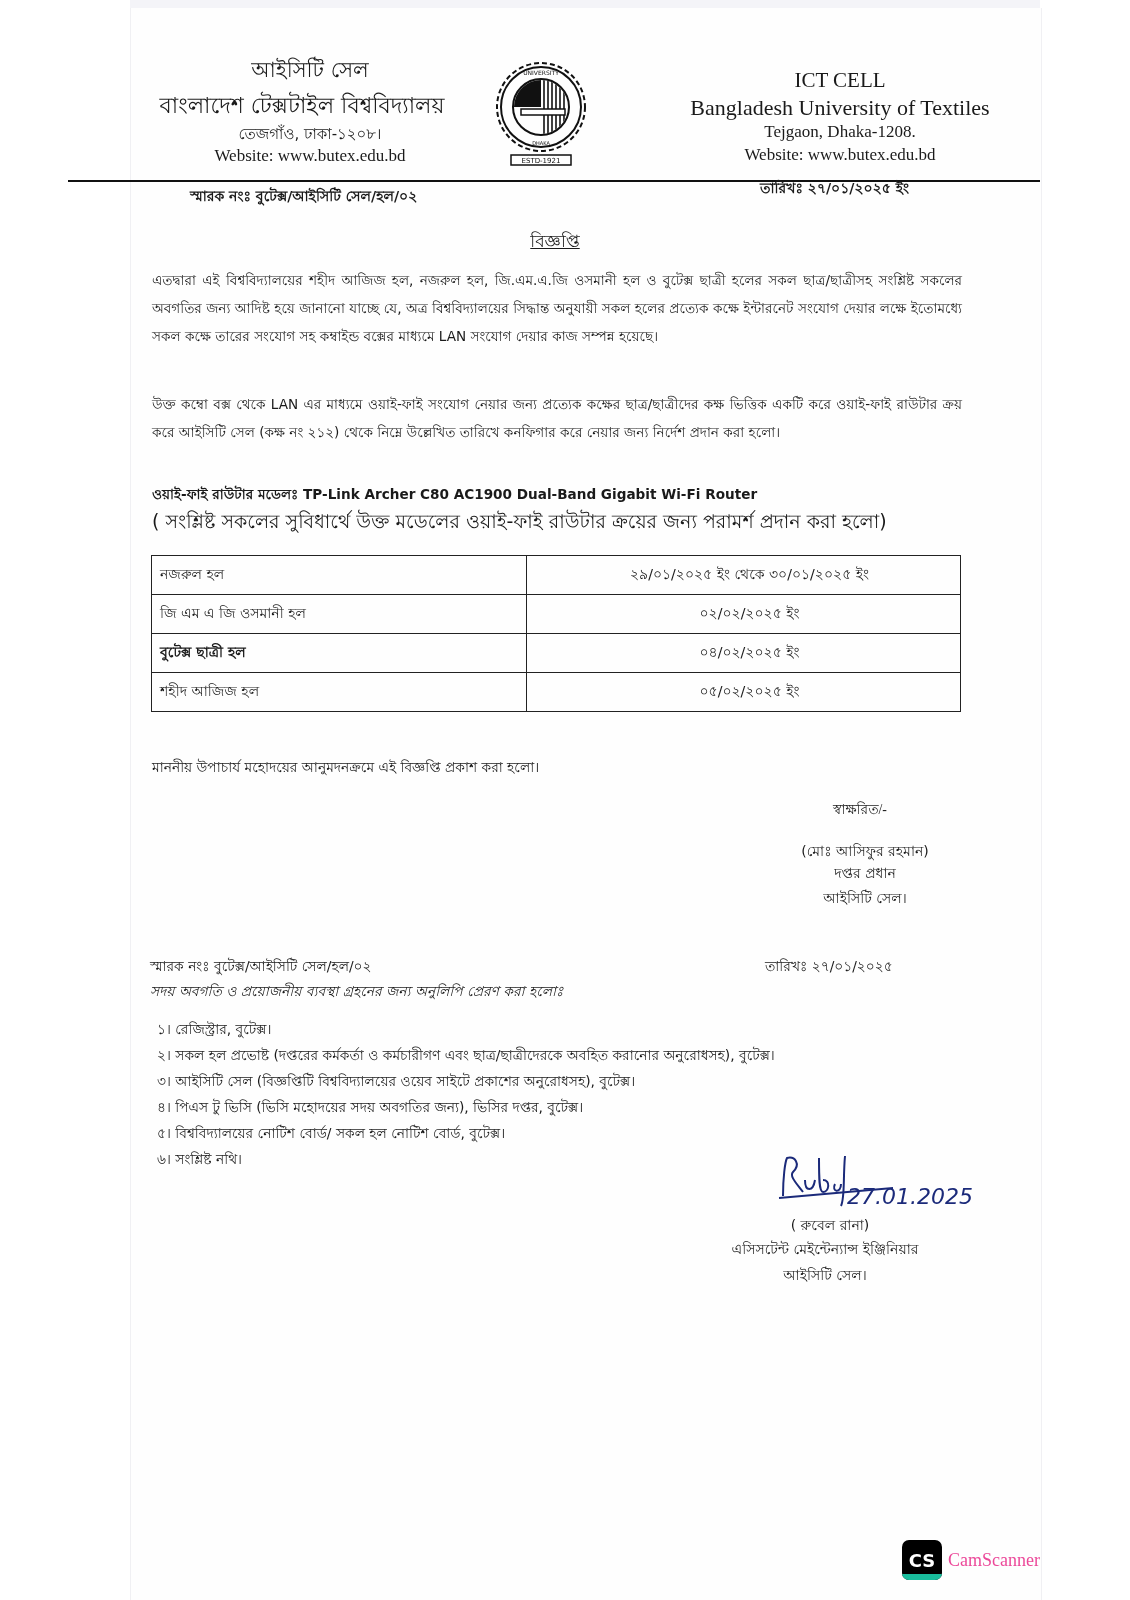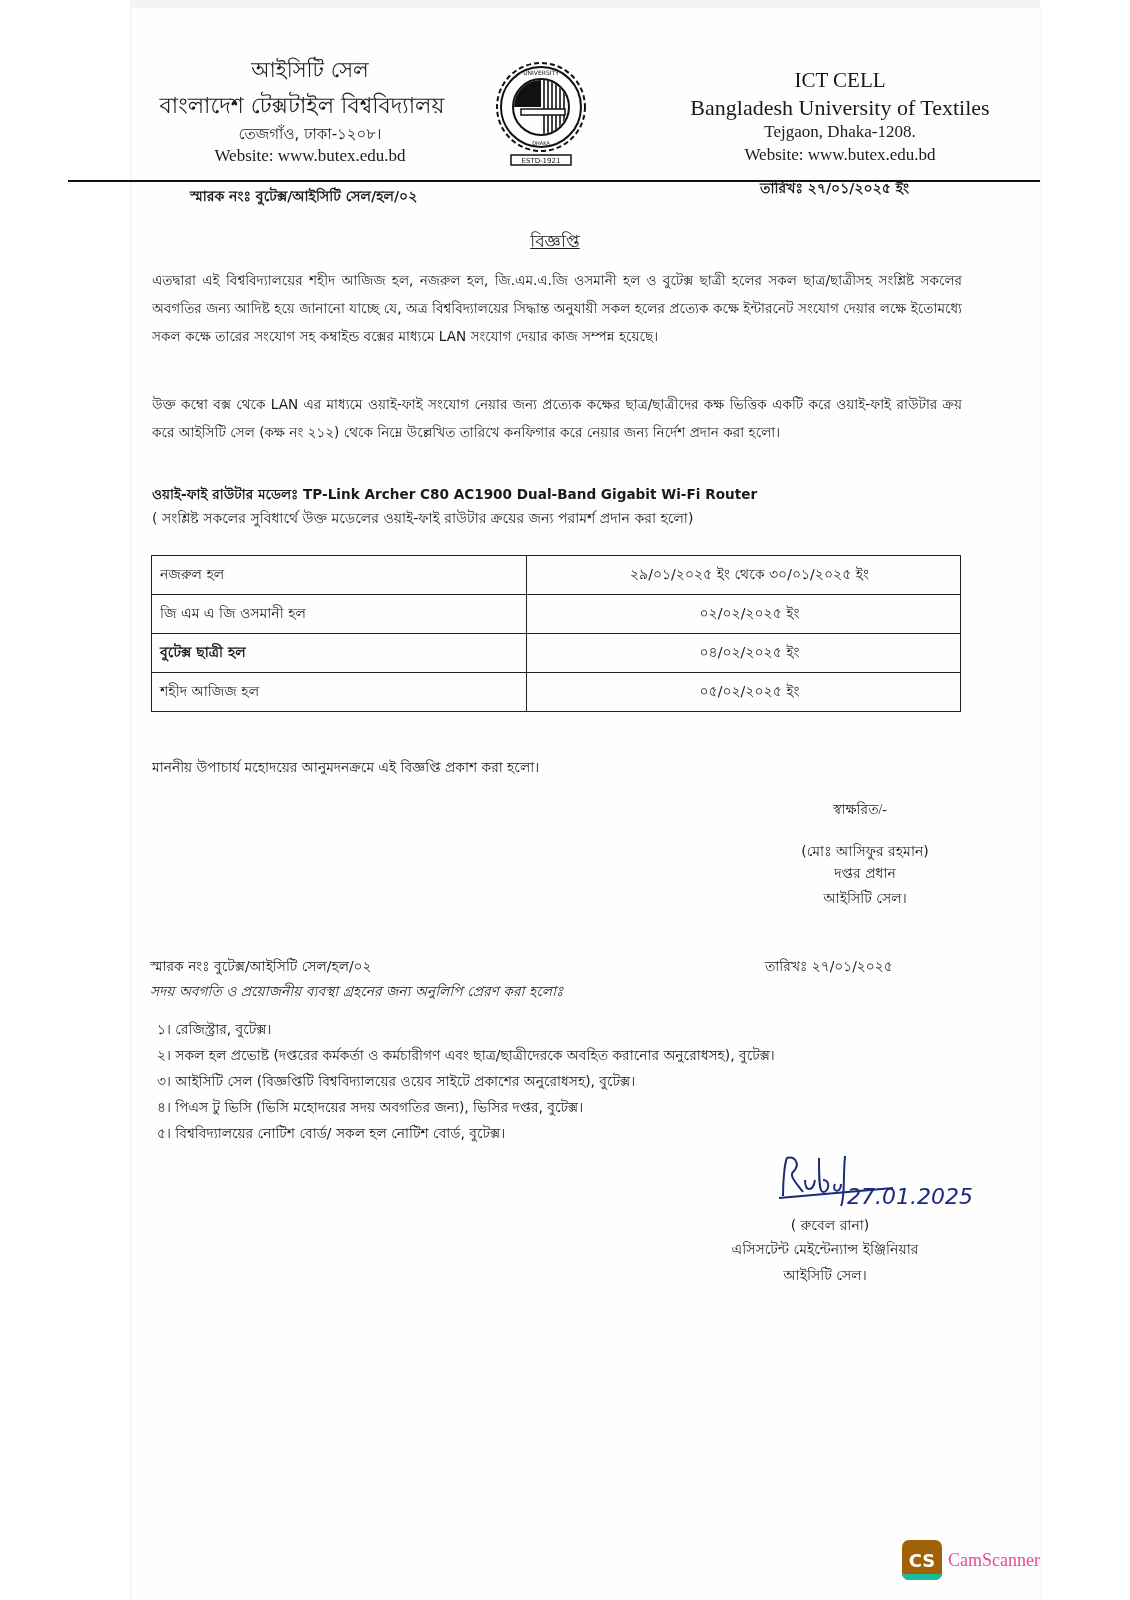--- a/index.html
+++ b/index.html
@@ -31,21 +31,21 @@
 
   .memo { left:190px; top:185px; font-size:14px; font-weight:bold; }
   .date { left:760px; top:177px; font-size:14px; font-weight:bold; }
 
   .notice-title { left:500px; top:228px; width:110px; text-align:center; font-size:17px; text-decoration:underline; }
 
   .para { left:152px; width:810px; font-size:13.6px; line-height:28px; text-align:justify; }
   .p1 { top:266px; }
   .p2 { top:390px; }
   .router { left:152px; top:484px; font-size:13.6px; font-weight:bold; }
-  .router-note { left:152px; top:507px; font-size:14px; }
+  .router-note { left:152px; top:507px; font-size:19px; }
 
   table.sched {
     position:absolute; left:151px; top:555px; width:810px; border-collapse:collapse;
     font-size:14px;
   }
   table.sched td, table.sched th { border:1.5px solid #222; padding:0 8px; font-weight:normal; }
   table.sched th { height:36px; text-align:center; }
   table.sched td { height:38px; }
   table.sched td.name { width:358px; text-align:left; }
   table.sched td.when { text-align:center;padding-left:20px; }
@@ -64,21 +64,21 @@
   .cc-head { left:150px; top:980px; font-size:13.8px;font-style:italic; }
   .cc-list { left:145px; top:1004px; font-size:13.8px; line-height:26px; margin:12px; padding:0; list-style:none; }
 
   .handsig { left:775px; top:1148px; width:210px; height:62px; }
   .sign2-name  { left:770px; top:1214px; width:120px; text-align:center; font-size:14px; }
   .sign2-title { left:700px; top:1238px; width:250px; text-align:center; font-size:14px; }
   .sign2-org   { left:760px; top:1264px; width:130px; text-align:center; font-size:14px; }
 
   .cs { left:902px; top:1540px; display:flex; align-items:center; gap:6px; }
   .cs-badge {
-    width:40px; height:40px; border-radius:7px; background:#a16207; color:#fff;
+    width:40px; height:40px; border-radius:7px; background:#000000; color:#fff;
     font-family:"DejaVu Sans", sans-serif; font-weight:bold; font-size:18px;
     display:flex; align-items:center; justify-content:center; position:relative; overflow:hidden;
   }
   .cs-badge::after { content:""; position:absolute; left:0; right:0; bottom:0; height:6px; background:#19bc9c; }
   .cs-text { font-family:"Liberation Serif", serif; font-size:18px; color:#ec4899; }
 </style>
 </head>
 <body>
 
 <div class="topstrip"></div>
@@ -170,20 +170,21 @@
 
 <div class="abs memo2">স্মারক নংঃ বুটেক্স/আইসিটি সেল/হল/০২</div>
 <div class="abs date2">তারিখঃ ২৭/০১/২০২৫</div>
 <div class="abs cc-head">সদয় অবগতি ও প্রয়োজনীয় ব্যবস্থা গ্রহনের জন্য অনুলিপি প্রেরণ করা হলোঃ</div>
 <ul class="abs cc-list">
   <li>১। রেজিস্ট্রার, বুটেক্স।</li>
   <li>২। সকল হল প্রভোষ্ট (দপ্তরের কর্মকর্তা ও কর্মচারীগণ এবং ছাত্র/ছাত্রীদেরকে অবহিত করানোর অনুরোধসহ), বুটেক্স।</li>
   <li>৩। আইসিটি সেল (বিজ্ঞপ্তিটি বিশ্ববিদ্যালয়ের ওয়েব সাইটে প্রকাশের অনুরোধসহ), বুটেক্স।</li>
   <li>৪। পিএস টু ভিসি (ভিসি মহোদয়ের সদয় অবগতির জন্য), ভিসির দপ্তর, বুটেক্স।</li>
   <li>৫। বিশ্ববিদ্যালয়ের নোটিশ বোর্ড/ সকল হল নোটিশ বোর্ড, বুটেক্স।</li>
+  <li>৬। সংশ্লিষ্ট নথি।</li>
 </ul>
 
 <div class="abs handsig">
   <svg width="210" height="62" viewBox="0 0 210 62">
     <path d="M8 48 C 8 30, 10 14, 12 10 C 20 8, 26 16, 18 24 C 14 28, 22 36, 28 44 M30 32 C 30 44, 38 44, 40 32 M44 10 C 44 30, 44 44, 48 44 C 54 44, 56 32, 48 32 M60 36 C 56 44, 66 46, 66 36 M70 8 C 68 30, 70 50, 66 58" fill="none" stroke="#1b2a7a" stroke-width="2"></path>
     <path d="M4 50 L 118 40" stroke="#1b2a7a" stroke-width="1.8"></path>
     <text x="72" y="56" font-size="22" font-style="italic" font-family="DejaVu Sans, sans-serif" fill="#1b2a7a">27.01.2025</text>
   </svg>
 </div>
 <div class="abs sign2-name">( রুবেল রানা)</div>

